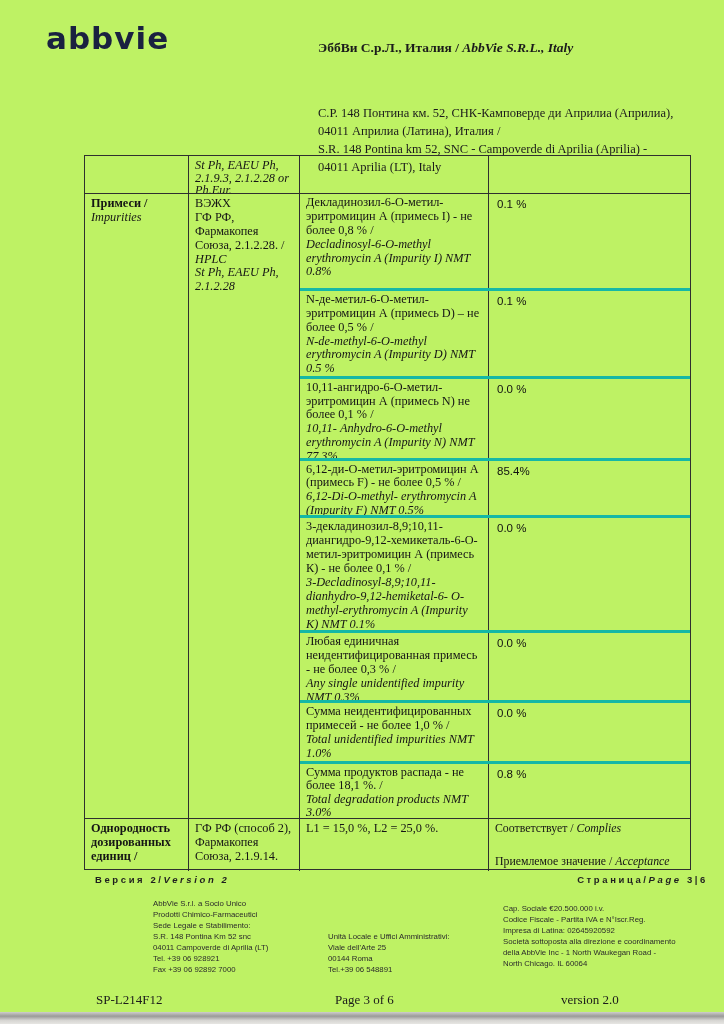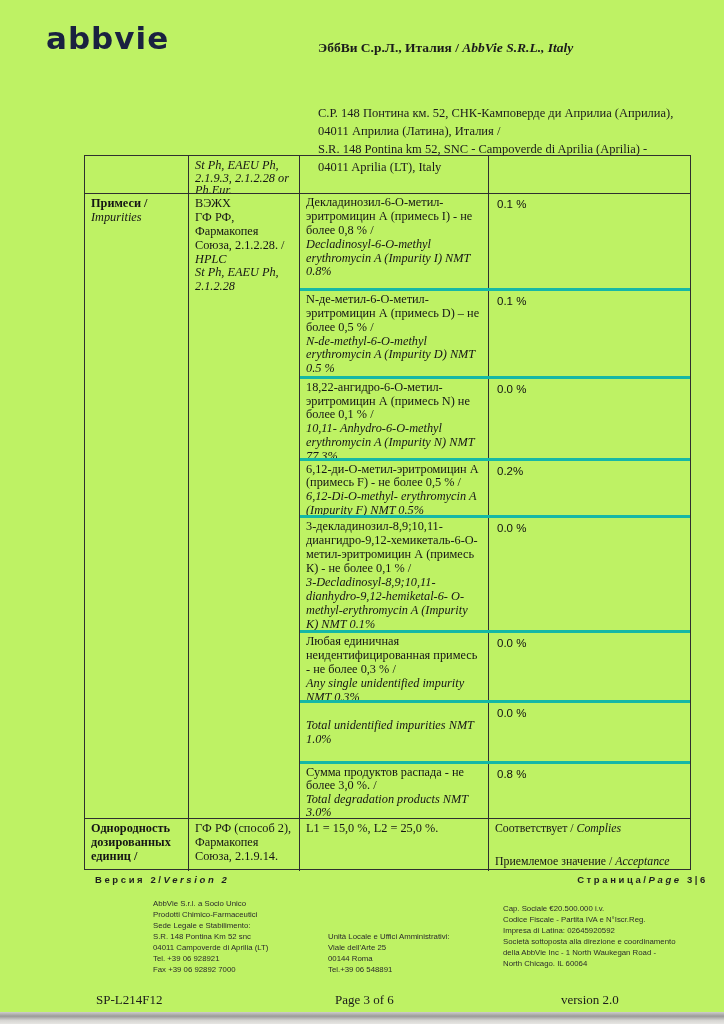--- a/index.html
+++ b/index.html
@@ -114,46 +114,46 @@
           <div class="spec"><span>Декладинозил-6-О-метил-эритромицин А (примесь I) - не более 0,8 % /</span><br><span class="it">Decladinosyl-6-O-methyl erythromycin A (Impurity I) NMT 0.8%</span></div>
           <div class="result">0.1 %</div>
         </div>
 
         <div class="subrow" style="height:88px">
           <div class="spec"><span>N-де-метил-6-О-метил-эритромицин А (примесь D) – не более 0,5 % /</span><br><span class="it">N-de-methyl-6-O-methyl erythromycin A (Impurity D) NMT 0.5 %</span></div>
           <div class="result">0.1 %</div>
         </div>
 
         <div class="subrow" style="height:82px">
-          <div class="spec"><span>18,22-ангидро-6-О-метил-эритромицин А (примесь N) не более 0,1 % /</span><br><span class="it">10,11- Anhydro-6-O-methyl erythromycin A (Impurity N) NMT 77.3%</span></div>
+          <div class="spec"><span>10,11-ангидро-6-О-метил-эритромицин А (примесь N) не более 0,1 % /</span><br><span class="it">10,11- Anhydro-6-O-methyl erythromycin A (Impurity N) NMT 77.3%</span></div>
           <div class="result">0.0 %</div>
         </div>
 
         <div class="subrow" style="height:58px">
           <div class="spec"><span>6,12-ди-О-метил-эритромицин А (примесь F) - не более 0,5 % /</span><br><span class="it">6,12-Di-O-methyl- erythromycin A (Impurity F) NMT 0.5%</span></div>
-          <div class="result">0.2%</div>
+          <div class="result">85.4%</div>
         </div>
 
         <div class="subrow" style="height:115px">
           <div class="spec"><span>3-декладинозил-8,9;10,11-диангидро-9,12-хемикеталь-6-О-метил-эритромицин А (примесь К) - не более 0,1 % /</span><br><span class="it">3-Decladinosyl-8,9;10,11-dianhydro-9,12-hemiketal-6- O-methyl-erythromycin A (Impurity K) NMT 0.1%</span></div>
           <div class="result">0.0 %</div>
         </div>
 
         <div class="subrow" style="height:70px">
           <div class="spec"><span>Любая единичная неидентифицированная примесь - не более 0,3 % /</span><br><span class="it">Any single unidentified impurity NMT 0.3%</span></div>
           <div class="result">0.0 %</div>
         </div>
 
         <div class="subrow" style="height:61px">
-          <div class="spec"><br><span class="it">Total unidentified impurities NMT 1.0%</span></div>
+          <div class="spec"><span>Сумма неидентифицированных примесей - не более 1,0 % /</span><br><span class="it">Total unidentified impurities NMT 1.0%</span></div>
           <div class="result">0.0 %</div>
         </div>
 
         <div class="subrow" style="height:54px; line-height:1.08">
-          <div class="spec"><span>Сумма продуктов распада - не более 3,0 %. /</span><br><span class="it">Total degradation products NMT 3.0%</span></div>
+          <div class="spec"><span>Сумма продуктов распада - не более 18,1 %. /</span><br><span class="it">Total degradation products NMT 3.0%</span></div>
           <div class="result">0.8 %</div>
         </div>
 
       </div>
     </div>
 
     <div class="trow" style="height:52px">
       <div class="cell c1 ru-b">Однородность дозированных единиц /</div>
       <div class="cell c2">ГФ РФ (способ 2), Фармакопея Союза, 2.1.9.14.</div>
       <div class="cell c3">L1 = 15,0 %, L2 = 25,0 %.</div>

